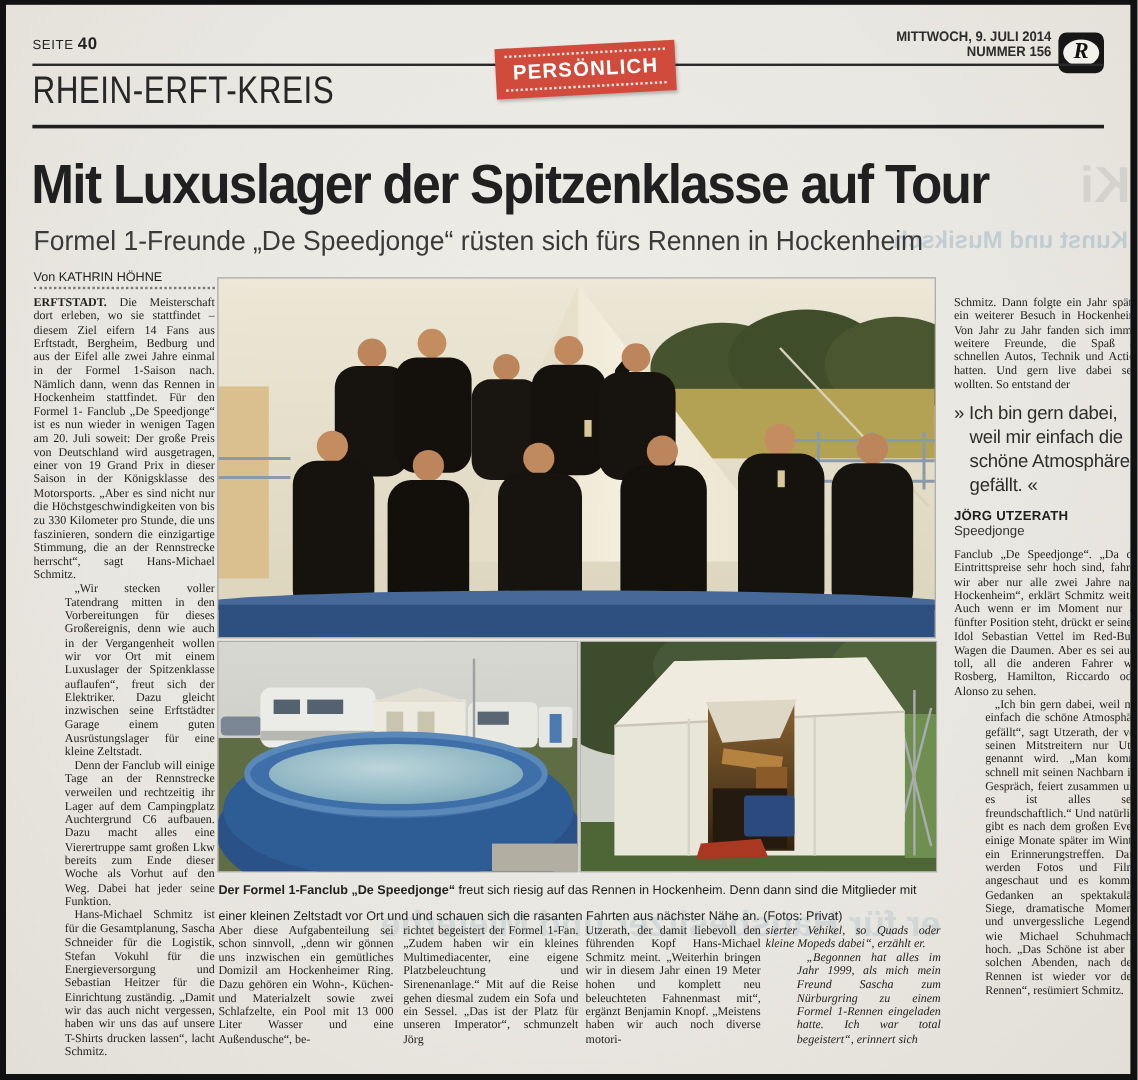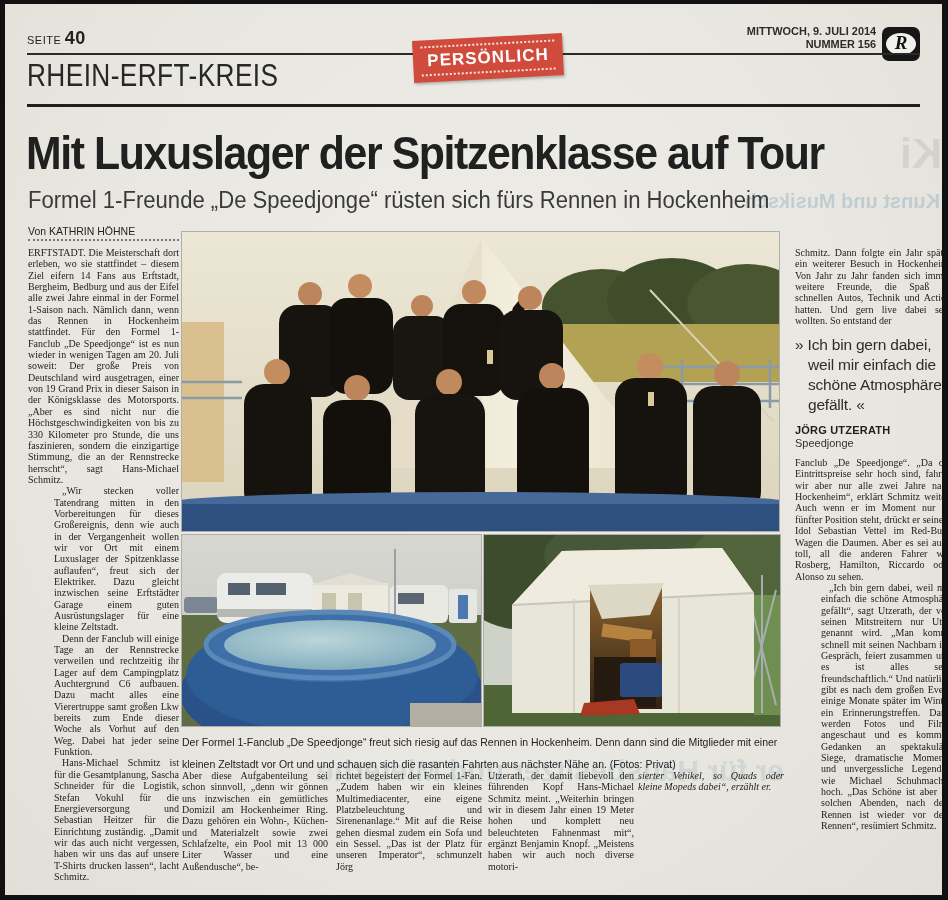--- a/index.html
+++ b/index.html
@@ -5,21 +5,21 @@
   html,body{margin:0;padding:0;background:#f5f5f5;}
   #scan{position:relative;width:948px;height:900px;background:#111;overflow:hidden;
         font-family:"Liberation Sans",sans-serif;}
   #paper{position:absolute;left:5px;top:4px;right:6px;bottom:5px;
          background:
            radial-gradient(ellipse at 50% 40%, #efede8 0%, #e9e7e1 55%, #e2dfd8 100%);
          overflow:hidden;}
   .abs{position:absolute;}
   
   #seite{left:22px;top:24px;font-size:11px;color:#222;letter-spacing:.5px;}
-  #seite b{font-size:18px;}
+  #seite b{font-size:14px;}
   #dateblock{right:66px;top:21px;text-align:right;font-size:11.5px;font-weight:bold;
              color:#2b2b2b;line-height:13px;transform:scaleX(.95);transform-origin:100% 0;}
   #logo{right:22px;top:23px;width:38px;height:34px;background:#161616;border-radius:7px;
         display:flex;align-items:center;justify-content:center;}
   #logo .ring{width:30px;height:22px;background:#f2f0ea;border-radius:50%;
         display:flex;align-items:center;justify-content:center;}
   #logo .ring span{font-family:"Liberation Serif",serif;font-style:italic;font-weight:bold;
         font-size:19px;color:#111;transform:translateY(-1px);}
   .rule-thin{left:22px;right:22px;top:49px;height:2px;background:#2a2a2a;}
   #section-title{left:22px;top:53px;font-size:32px;font-weight:400;color:#272727;
@@ -41,21 +41,21 @@
   
   .serifcol{font-family:"Liberation Serif","DejaVu Serif",serif;font-size:10px;
         line-height:11.35px;color:#24221f;text-align:justify;overflow:hidden;
         hyphens:auto;-webkit-hyphens:auto;}
   .serifcol p{margin:0;}
   .serifcol p.ind{text-indent:8px;margin-left:26px;}
   #col1{left:23px;top:243px;width:151px;height:652px;}
   #rightcol{left:790px;top:243px;width:156px;height:652px;}
   .bcol{top:766px;width:146px;height:130px;}
   #bcolA{left:177px;} #bcolB{left:331px;} #bcolC{left:483px;} #bcolD{left:633px;font-style:italic;}
-  .leadin{font-weight:normal;}
+  .leadin{font-weight:bold;}
   
   #pullquote{margin:9px 0 8px 0;font-family:"Liberation Sans",sans-serif;text-align:left;}
   #pq-text{font-size:15.5px;line-height:20px;color:#2e2d2b;letter-spacing:-.2px;
         text-indent:-13px;padding-left:13px;}
   #pq-name{margin-top:10px;font-size:11px;font-weight:bold;color:#1e1e1e;letter-spacing:.2px;}
   #pq-role{font-size:11px;color:#333;margin-top:1px;margin-bottom:6px;}
   
   .photo{outline:1px solid rgba(40,40,40,.3);background:#ccc;}
   #photo-main{left:177px;top:228px;width:597px;height:299px;}
   #photo-pool{left:177px;top:531px;width:299px;height:191px;}
@@ -269,20 +269,21 @@
     <p>Aber diese Aufgabenteilung sei schon sinnvoll, „denn wir gönnen uns inzwischen ein gemütliches Domizil am Hockenheimer Ring. Dazu gehören ein Wohn-, Küchen- und Materialzelt sowie zwei Schlafzelte, ein Pool mit 13 000 Liter Wasser und eine Außendusche“, be-</p>
   </div>
   <div class="abs serifcol bcol" id="bcolB">
     <p>richtet begeistert der Formel 1-Fan. „Zudem haben wir ein kleines Multimediacenter, eine eigene Platzbeleuchtung und Sirenenanlage.“ Mit auf die Reise gehen diesmal zudem ein Sofa und ein Sessel. „Das ist der Platz für unseren Imperator“, schmunzelt Jörg</p>
   </div>
   <div class="abs serifcol bcol" id="bcolC">
     <p>Utzerath, der damit liebevoll den führenden Kopf Hans-Michael Schmitz meint. „Weiterhin bringen wir in diesem Jahr einen 19 Meter hohen und komplett neu beleuchteten Fahnenmast mit“, ergänzt Benjamin Knopf. „Meistens haben wir auch noch diverse motori-</p>
   </div>
   <div class="abs serifcol bcol" id="bcolD">
     <p>sierter Vehikel, so Quads oder kleine Mopeds dabei“, erzählt er.</p>
+    <p class="ind">„Begonnen hat alles im Jahr 1999, als mich mein Freund Sascha zum Nürburgring zu einem Formel 1-Rennen eingeladen hatte. Ich war total begeistert“, erinnert sich</p>
   </div>
 
   <div class="abs serifcol" id="rightcol">
     <p>Schmitz. Dann folgte ein Jahr später ein weiterer Besuch in Hockenheim. Von Jahr zu Jahr fanden sich immer weitere Freunde, die Spaß an schnellen Autos, Technik und Action hatten. Und gern live dabei sein wollten. So entstand der</p>
     <div id="pullquote">
       <div id="pq-text"><span>»</span> <span>Ich bin gern dabei, weil mir einfach die schöne Atmosphäre gefällt. «</span></div>
       <div id="pq-name">JÖRG UTZERATH</div>
       <div id="pq-role">Speedjonge</div>
     </div>
     <p>Fanclub „De Speedjonge“. „Da die Eintrittspreise sehr hoch sind, fahren wir aber nur alle zwei Jahre nach Hockenheim“, erklärt Schmitz weiter. Auch wenn er im Moment nur an fünfter Position steht, drückt er seinem Idol Sebastian Vettel im Red-Bull-Wagen die Daumen. Aber es sei auch toll, all die anderen Fahrer wie Rosberg, Hamilton, Riccardo oder Alonso zu sehen.</p>

